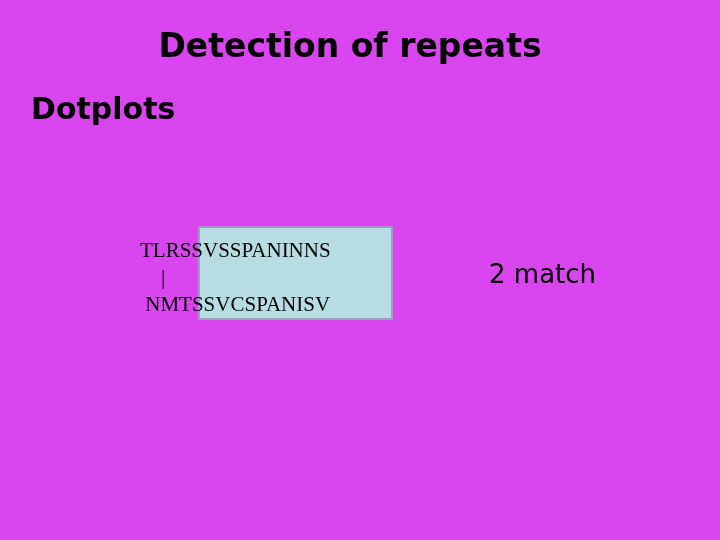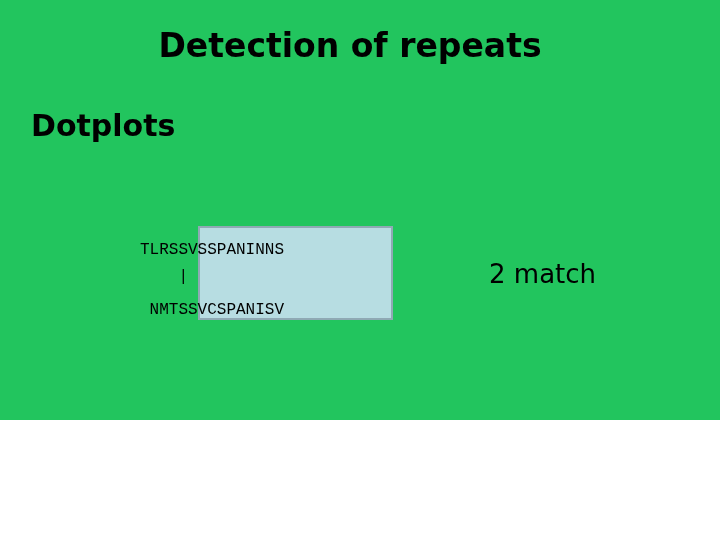--- a/index.html
+++ b/index.html
@@ -9,78 +9,78 @@
   body {
     width: 720px;
     height: 540px;
     background: #ffffff;
     font-family: "Liberation Sans", sans-serif;
     overflow: hidden;
   }
   #slide {
     position: relative;
     width: 720px;
-    height: 420px;
-    background: #22c55e;
+    height: 540px;
+    background: #d946ef;
   }
   #slide-title {
     position: absolute;
     left: 0;
     top: 26px;
     width: 700px;
     text-align: center;
     font-family: "DejaVu Sans", sans-serif;
     font-weight: bold;
     font-size: 33px;
     line-height: 40px;
     color: #000000;
     letter-spacing: 0px;
     white-space: nowrap;
   }
   #slide-subtitle {
     position: absolute;
     left: 31px;
-    top: 107px;
+    top: 90px;
     font-family: "DejaVu Sans", sans-serif;
     font-weight: bold;
     font-size: 30px;
     line-height: 38px;
     color: #000000;
     white-space: nowrap;
   }
   #repeat-highlight-box {
     position: absolute;
     left: 198px;
     top: 226px;
     width: 195px;
     height: 94px;
     background: #b7dde2;
     border: 2px solid #8fa9b4;
     box-sizing: border-box;
   }
   .seq-line {
     position: absolute;
-    font-family: Liberation Mono, monospace;
-    font-size: 16px;
+    font-family: Liberation Serif, serif;
+    font-size: 21px;
     line-height: 28px;
     letter-spacing: 0px;
     color: #000000;
     white-space: pre;
   }
   #seq-top {
     left: 140px;
     top: 236px;
   }
   #match-bar-line {
     left: 140px;
     top: 263px;
   }
   #seq-bottom {
     left: 140px;
-    top: 296px;
+    top: 290px;
   }
   #match-count-label {
     position: absolute;
     left: 489px;
     top: 258px;
     font-family: "DejaVu Sans", sans-serif;
     font-size: 26px;
     line-height: 32px;
     color: #000000;
     white-space: nowrap;

